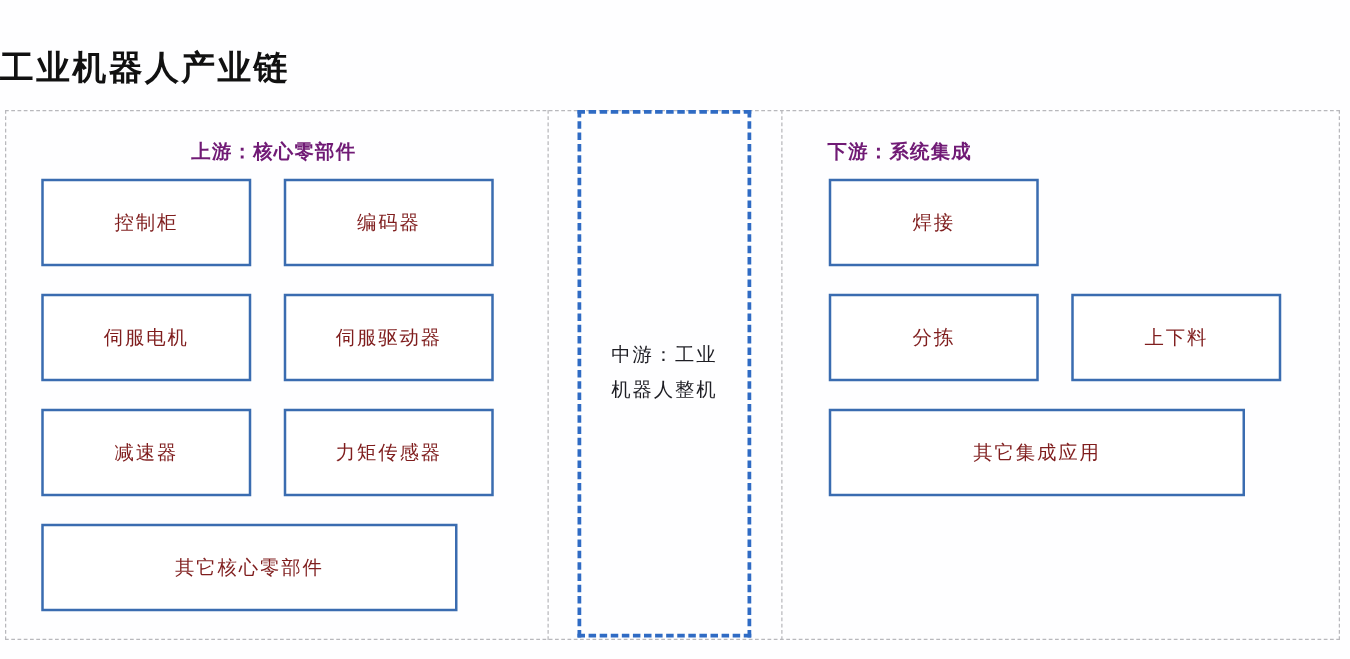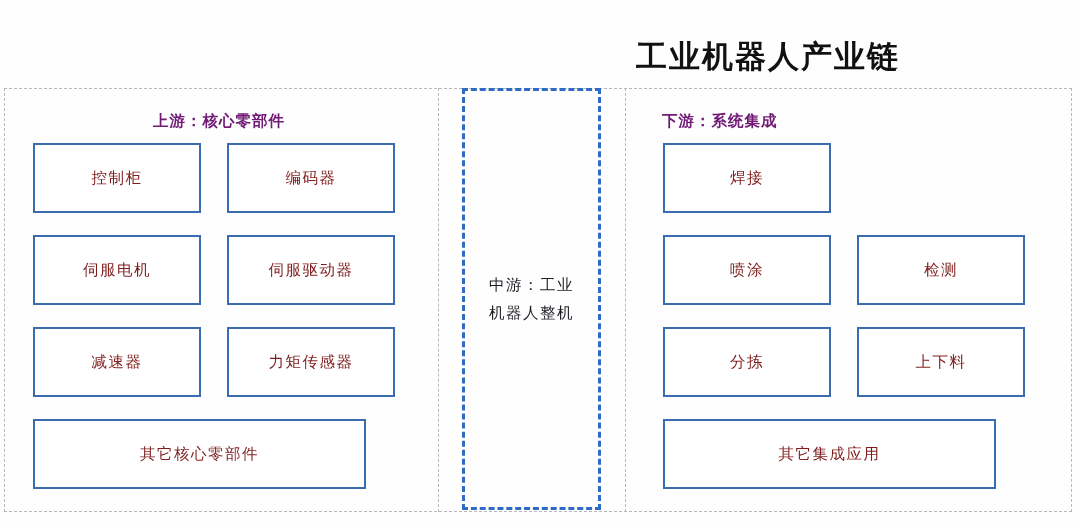--- a/index.html
+++ b/index.html
@@ -21,22 +21,22 @@
     height: 527px;
     background: #fefeff;
   }
 
   
   .title {
     position: absolute;
     left: 0;
     top: 36px;
     width: 900px;
-    text-align: right;
-    font-size: 31px;
+    text-align: left;
+    font-size: 27px;
     font-weight: bold;
     letter-spacing: 2px;
     color: #111111;
     font-family: "Liberation Serif", "DejaVu Serif", serif;
   }
 
   
   .outer-frame {
     position: absolute;
     left: 4px;
@@ -163,23 +163,19 @@
   <div class="midstream">
     <div class="midstream-label">中游：工业
 机器人整机</div>
   </div>
 
   <div class="col-downstream">
     <div class="row">
       <div class="node half">焊接</div>
     </div>
     <div class="row">
-      <div class="node half">喷涂</div>
-      <div class="node half">检测</div>
-    </div>
-    <div class="row">
       <div class="node half">分拣</div>
       <div class="node half">上下料</div>
     </div>
     <div class="node full">其它集成应用</div>
   </div>
 
 </div>
 
 </body></html>

